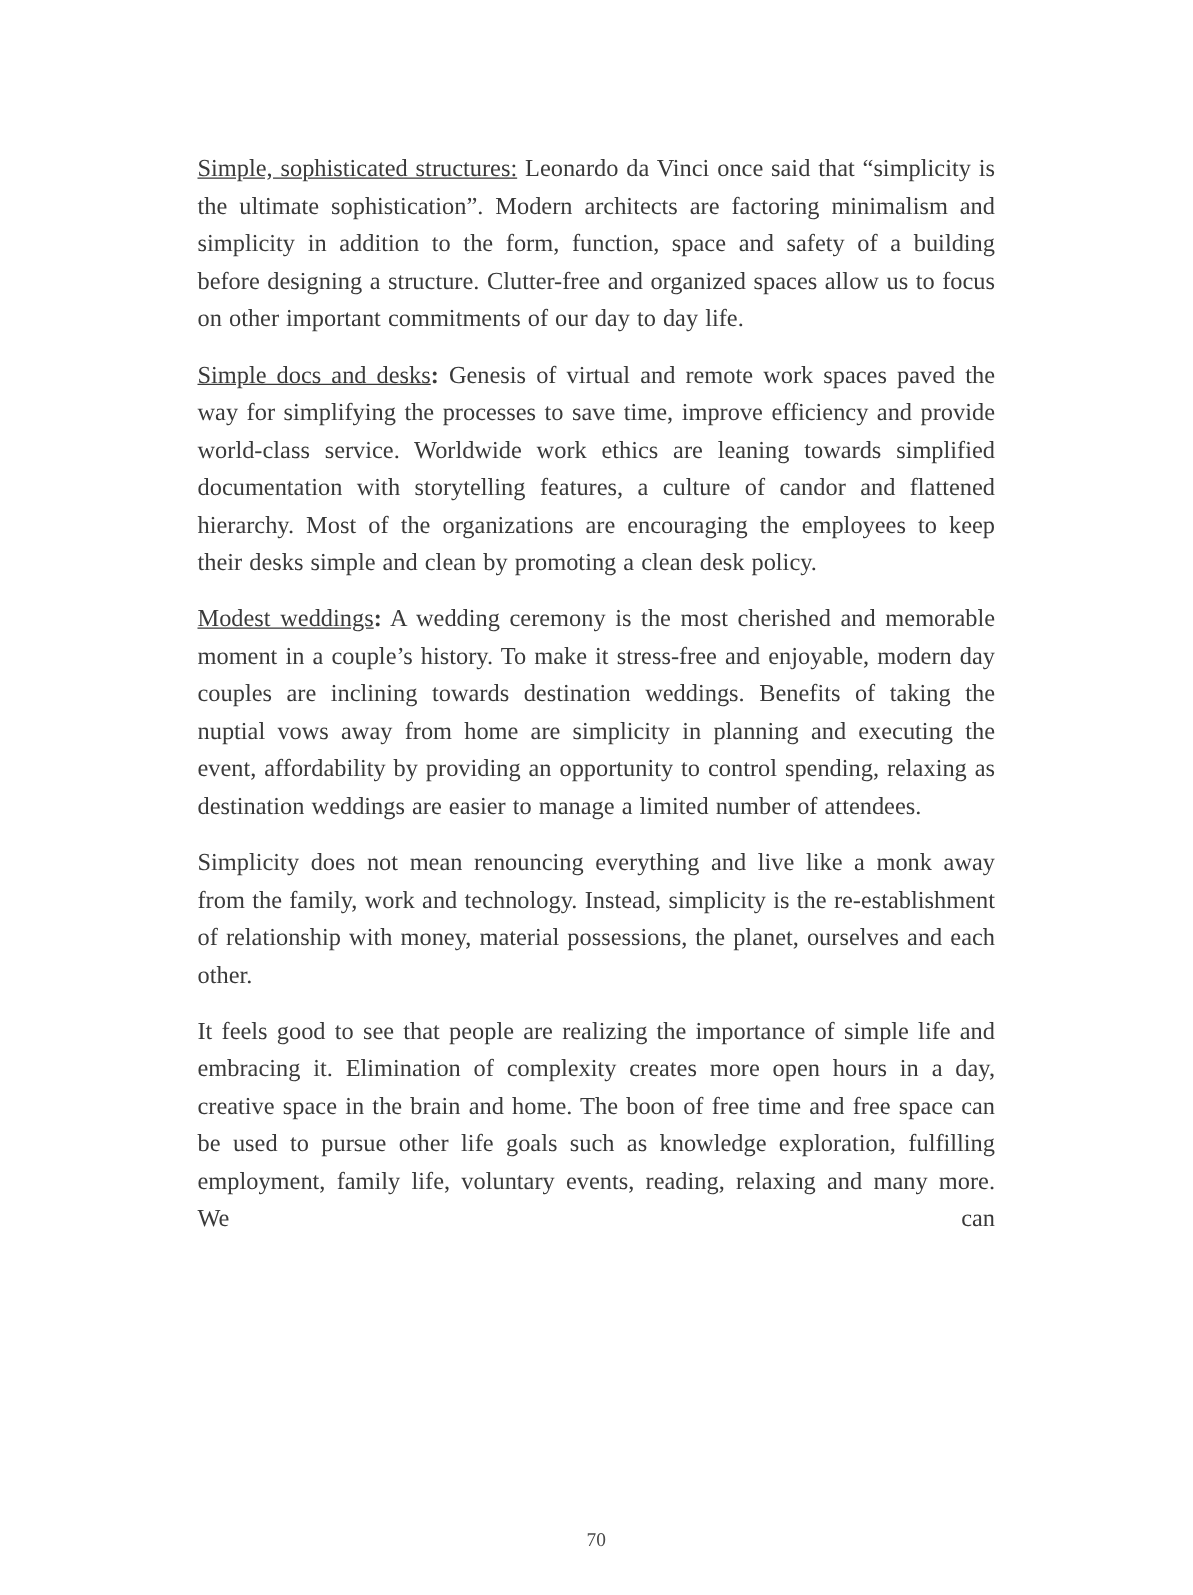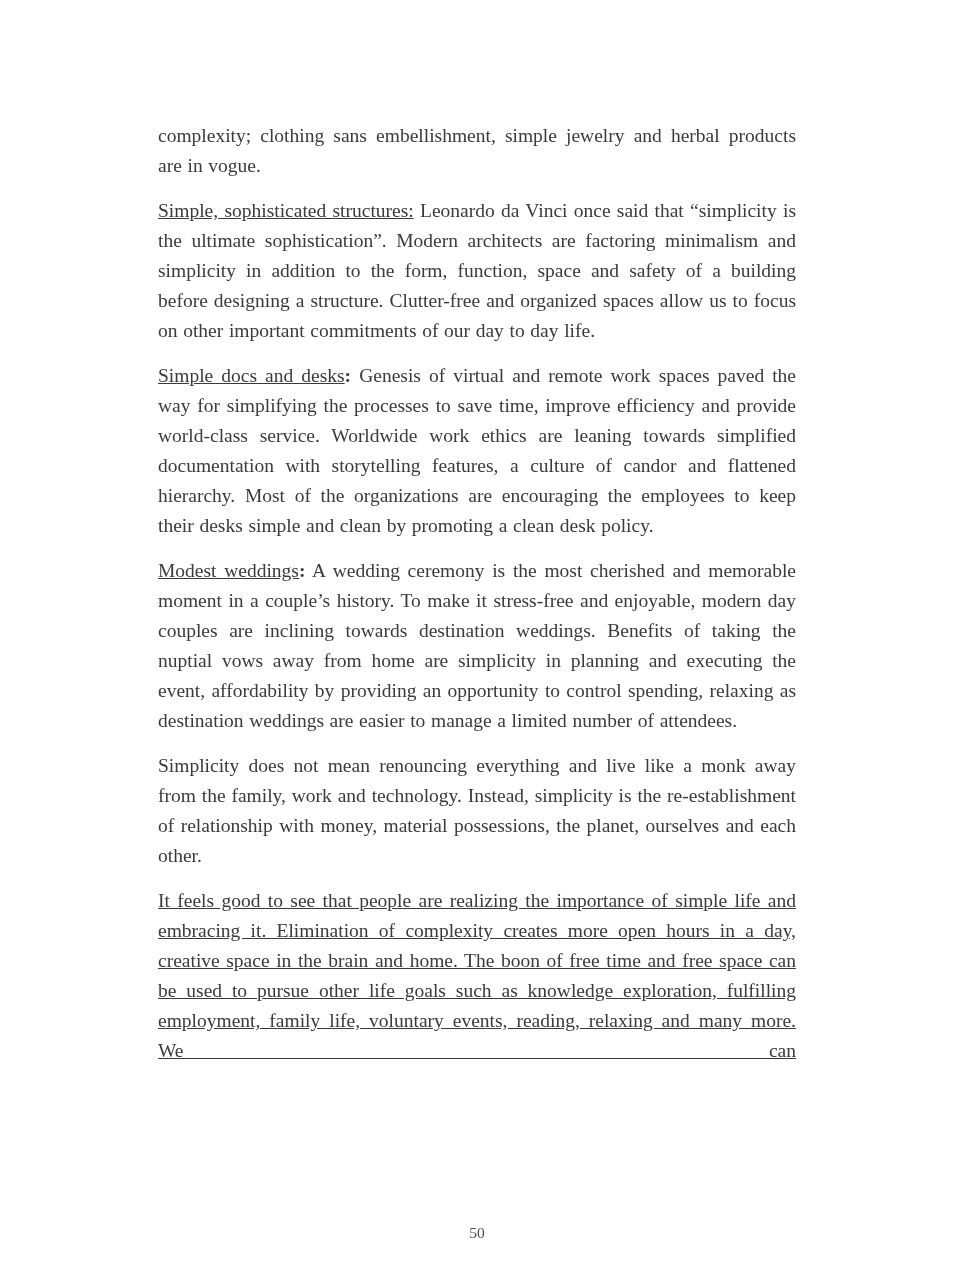--- a/index.html
+++ b/index.html
@@ -20,21 +20,20 @@
   }
   .content p {
     font-size: 19.5px;
     line-height: 30px;
     text-align: justify;
     margin: 0 0 15px 0;
     word-spacing: 0.04em;
   }
   .content p.continued {
     text-align-last: justify;
-    text-decoration: underline;
   }
   .lead {
     font-weight: normal;
     text-decoration: underline;
   }
   .lead-bold {
     font-weight: bold;
   }
   .page-number {
     position: absolute;
@@ -45,28 +44,27 @@
     font-size: 15.5px;
     color: #4a4a4a;
   }
 </style>
 </head>
 <body>
 
 <div class="page">
   <div class="content">
 
-    <p><span>complexity; clothing sans embellishment, simple jewelry and herbal products are in vogue.</span></p>
 
     <p><span class="lead">Simple, sophisticated structures:</span><span class="lead-bold"></span><span> Leonardo da Vinci once said that “simplicity is the ultimate sophistication”. Modern architects are factoring minimalism and simplicity in addition to the form, function, space and safety of a building before designing a structure. Clutter-free and organized spaces allow us to focus on other important commitments of our day to day life.</span></p>
 
     <p><span class="lead">Simple docs and desks</span><span class="lead-bold">:</span><span> Genesis of virtual and remote work spaces paved the way for simplifying the processes to save time, improve efficiency and provide world-class service. Worldwide work ethics are leaning towards simplified documentation with storytelling features, a culture of candor and flattened hierarchy. Most of the organizations are encouraging the employees to keep their desks simple and clean by promoting a clean desk policy.</span></p>
 
     <p><span class="lead">Modest weddings</span><span class="lead-bold">:</span><span> A wedding ceremony is the most cherished and memorable moment in a couple’s history. To make it stress-free and enjoyable, modern day couples are inclining towards destination weddings. Benefits of taking the nuptial vows away from home are simplicity in planning and executing the event, affordability by providing an opportunity to control spending, relaxing as destination weddings are easier to manage a limited number of attendees.</span></p>
 
     <p><span>Simplicity does not mean renouncing everything and live like a monk away from the family, work and technology. Instead, simplicity is the re-establishment of relationship with money, material possessions, the planet, ourselves and each other.</span></p>
 
     <p class="continued"><span>It feels good to see that people are realizing the importance of simple life and embracing it. Elimination of complexity creates more open hours in a day, creative space in the brain and home. The boon of free time and free space can be used to pursue other life goals such as knowledge exploration, fulfilling employment, family life, voluntary events, reading, relaxing and many more. We can</span></p>
 
   </div>
 
-  <div class="page-number">50</div>
+  <div class="page-number">70</div>
 </div>
 
 </body></html>

